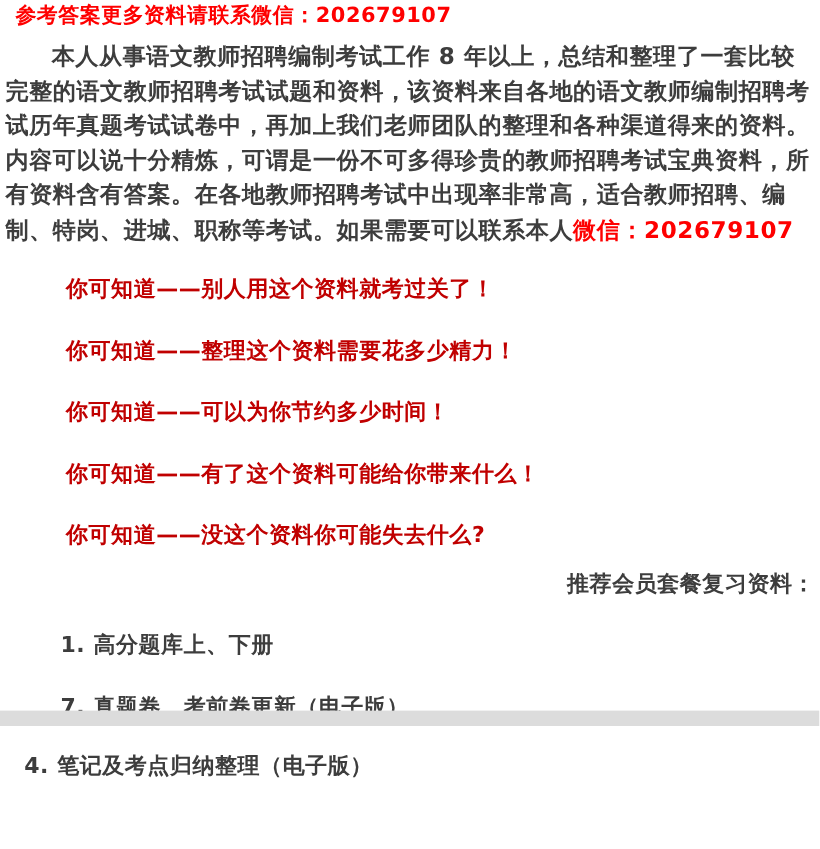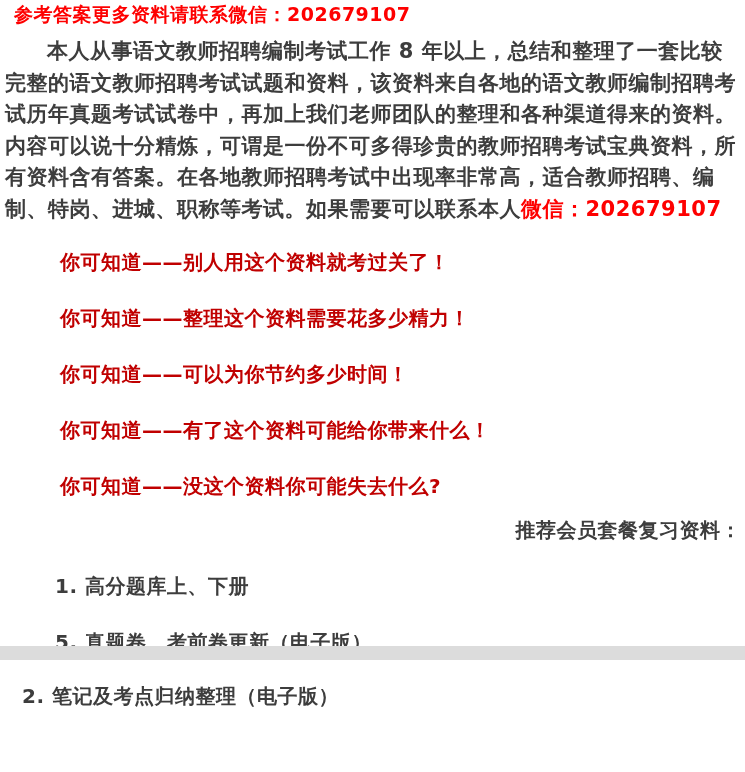--- a/index.html
+++ b/index.html
@@ -95,19 +95,19 @@
 
     <div class="slogan first">你可知道——别人用这个资料就考过关了！</div>
     <div class="slogan">你可知道——整理这个资料需要花多少精力！</div>
     <div class="slogan">你可知道——可以为你节约多少时间！</div>
     <div class="slogan">你可知道——有了这个资料可能给你带来什么！</div>
     <div class="slogan">你可知道——没这个资料你可能失去什么?</div>
 
     <div class="pkg-heading">推荐会员套餐复习资料：</div>
 
     <div class="pkg-item indent">1. 高分题库上、下册</div>
-    <div class="pkg-item indent">5. 真题卷、考前卷更新（电子版）</div>
-    <div class="pkg-item flush">2. 笔记及考点归纳整理（电子版）</div>
+    <div class="pkg-item indent">7. 真题卷、考前卷更新（电子版）</div>
+    <div class="pkg-item flush">4. 笔记及考点归纳整理（电子版）</div>
 
   </div>
 
   <div class="hscrollbar"></div>
 </div>
 
 </body></html>

